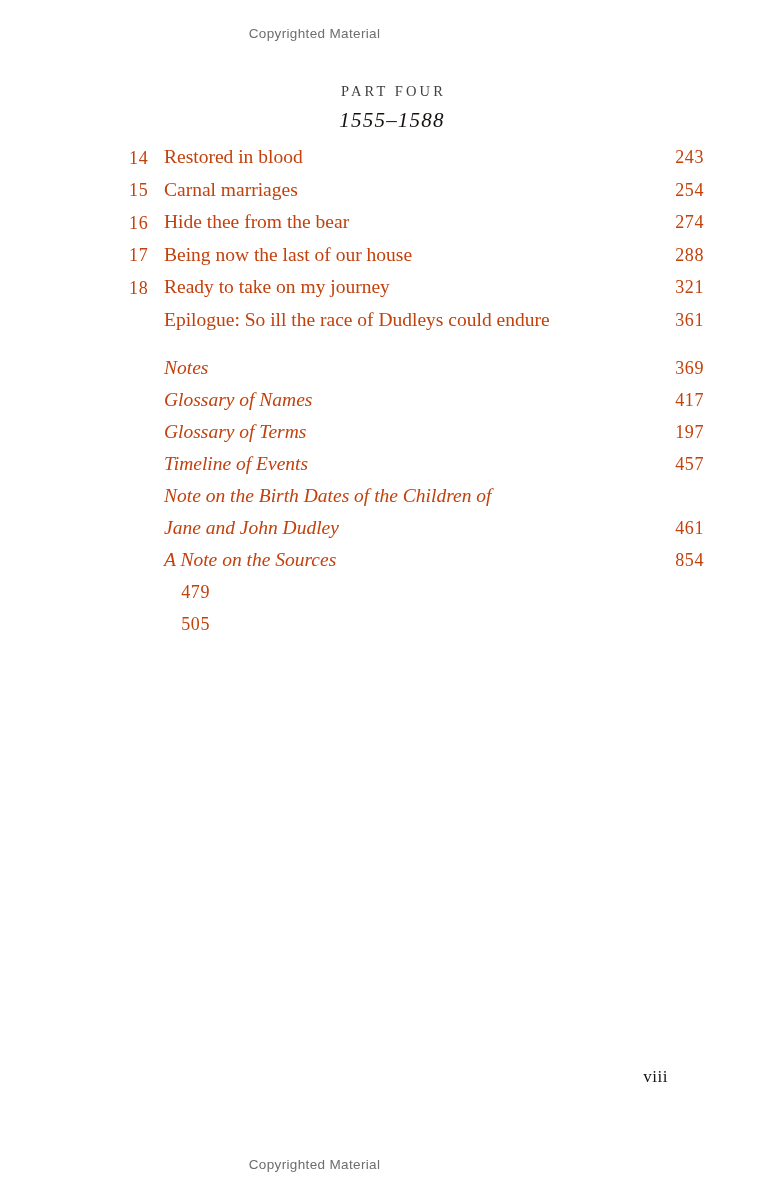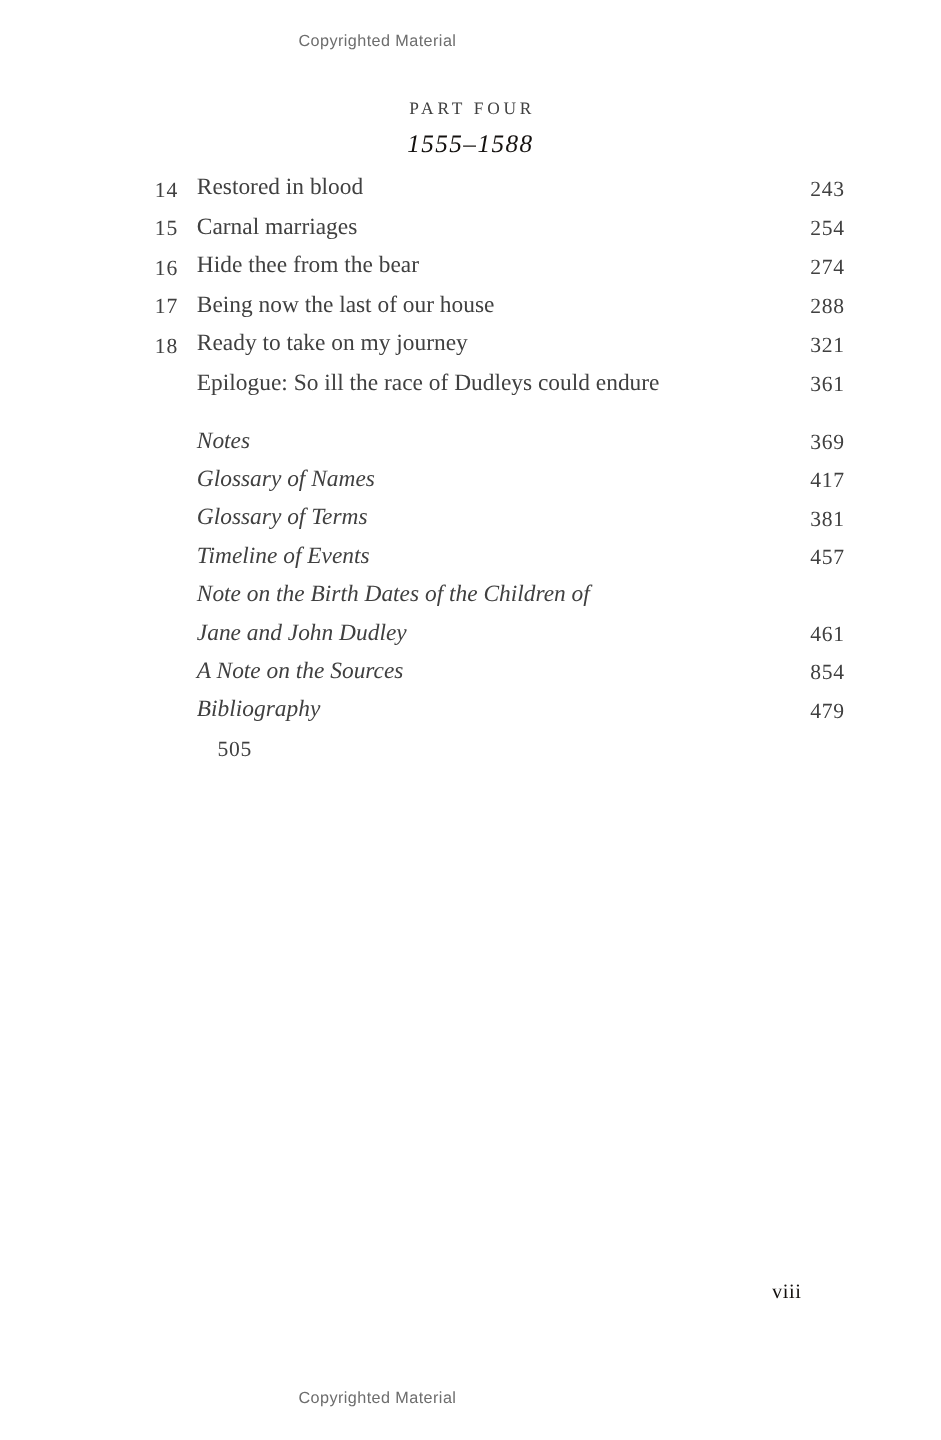--- a/index.html
+++ b/index.html
@@ -70,21 +70,21 @@
     left: 129px;
     top: 141px;
     width: 575px;
   }
 
   .entry {
     display: flex;
     align-items: flex-start;
     font-size: 19.5px;
     line-height: 32px;
-    color: #404040;
+    color: #c2410c;
   }
 
   .entry-num {
     flex: 0 0 35px;
     text-align: left;
     letter-spacing: 0.8px;
     font-size: 18px;
     padding-top: 0.5px;
   }
 
@@ -186,41 +186,40 @@
           <span class="entry-page">369</span>
         </div>
         <div class="entry">
           <span class="entry-num"></span>
           <span class="entry-title">Glossary of Names</span>
           <span class="entry-page">417</span>
         </div>
         <div class="entry">
           <span class="entry-num"></span>
           <span class="entry-title">Glossary of Terms</span>
-          <span class="entry-page">381</span>
+          <span class="entry-page">197</span>
         </div>
         <div class="entry">
           <span class="entry-num"></span>
           <span class="entry-title">Timeline of Events</span>
           <span class="entry-page">457</span>
         </div>
         <div class="entry multiline">
           <span class="entry-num"></span>
           <span class="entry-title">Note on the Birth Dates of the Children of
 Jane and John Dudley</span>
           <span class="entry-page">461</span>
         </div>
         <div class="entry">
           <span class="entry-num"></span>
           <span class="entry-title">A Note on the Sources</span>
           <span class="entry-page">854</span>
         </div>
         <div class="entry">
           <span class="entry-num"></span>
-          <span class="entry-title">Bibliography</span>
           <span class="entry-page">479</span>
         </div>
         <div class="entry">
           <span class="entry-num"></span>
           <span class="entry-page">505</span>
         </div>
       </div>
   </div>
 
   <div class="folio">viii</div>

